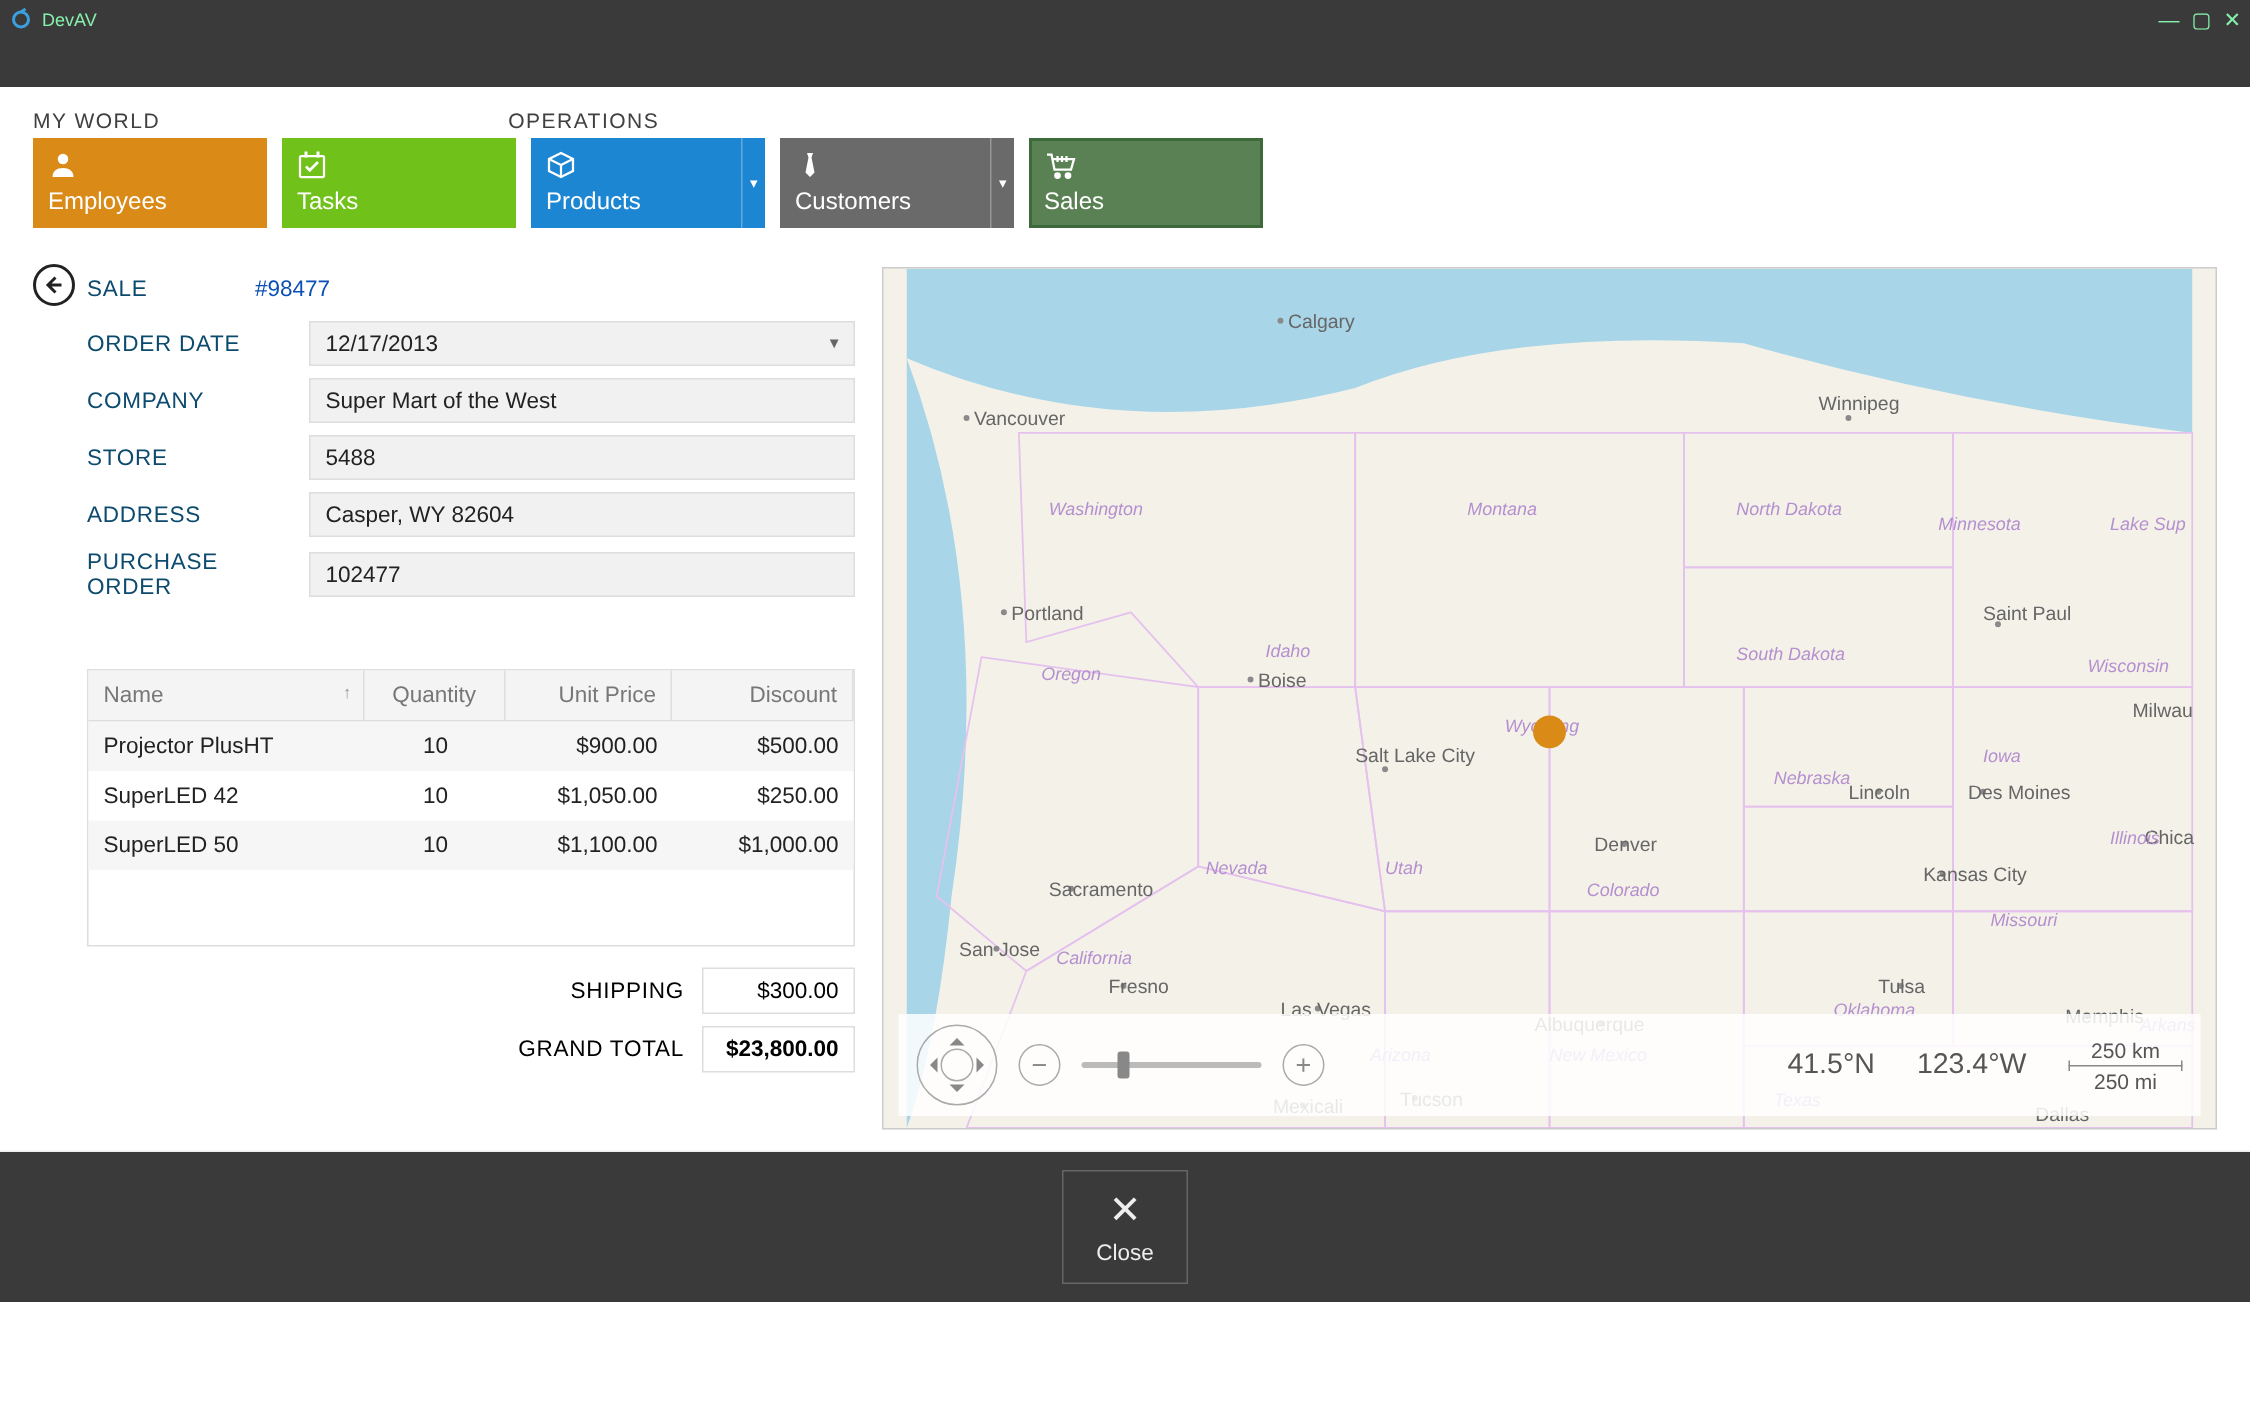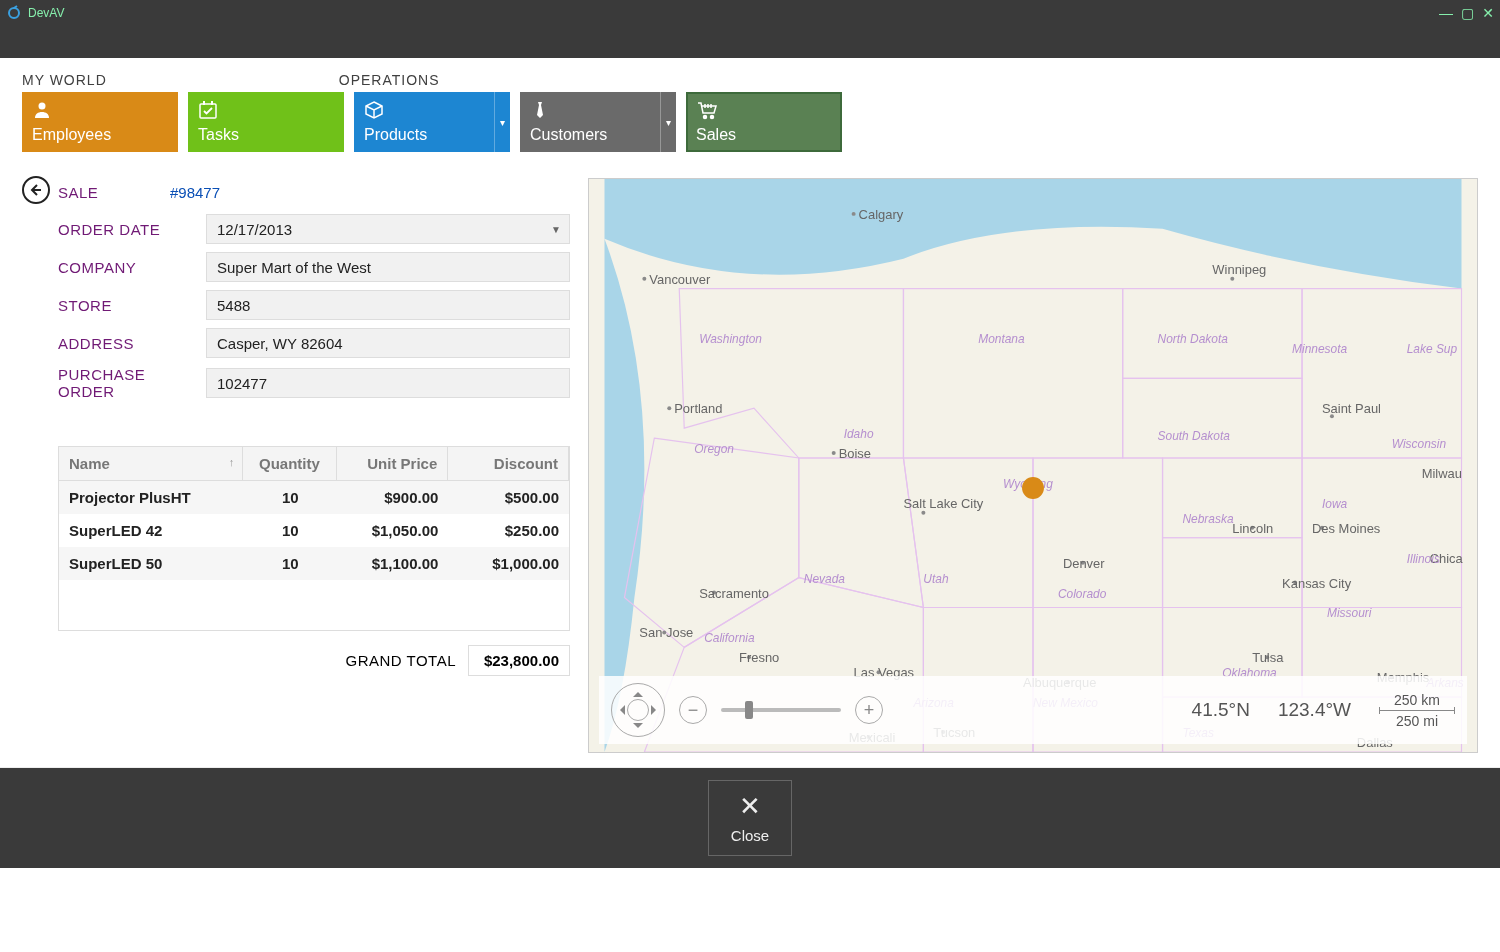--- a/index.html
+++ b/index.html
@@ -38,32 +38,32 @@
   .main { display:flex; gap:18px; margin-top:26px; }
   .left { flex:0 0 548px; }
   .right{ flex:1; min-width:0; }
 
   
   .back-btn { width:28px; height:28px; border:2px solid #222; border-radius:50%; display:inline-flex; align-items:center; justify-content:center; cursor:pointer; position:relative; top:-2px; }
   .back-btn svg { stroke:#222; }
 
   
   .form-row { display:flex; align-items:center; margin-bottom:8px; }
-  .form-row .fld-label { width:148px; font-size:15px; color:#701a75; letter-spacing:.5px; }
+  .form-row .fld-label { width:148px; font-size:15px; color:#0c4a6e; letter-spacing:.5px; }
   .form-row.first .fld-label { display:flex; align-items:center; gap:8px; }
   .sale-id { color:#0a4fb5; font-size:15px; }
   .form-row input { flex:1; height:30px; background:#f1f1f1; border:1px solid #ddd; padding:0 10px; font-size:15px; color:#222; }
   .form-row .select { flex:1; height:30px; background:#f1f1f1; border:1px solid #ddd; padding:0 10px; font-size:15px; color:#222; display:flex; align-items:center; position:relative; }
   .form-row .select .caret { position:absolute; right:8px; font-size:10px; color:#666; }
 
   
   .grid { border:1px solid #ddd; margin-top:46px; }
   .grid .hdr, .grid .row { display:flex; }
   .grid .hdr { background:#f4f4f4; border-bottom:1px solid #ddd; }
-  .grid .cell { padding:8px 10px; font-size:15px; border-right:1px solid #eee;font-weight:bold; }
+  .grid .cell { padding:8px 10px; font-size:15px; border-right:1px solid #eee; }
   .grid .hdr .cell { color:#777; border-right:1px solid #ddd; position:relative; }
   .grid .c-name { flex:1.8; }
   .grid .c-qty  { flex:0.8; text-align:center; }
   .grid .c-unit { flex:1; text-align:right; }
   .grid .c-disc { flex:1.1; text-align:right; border-right:none; }
   .grid .row:nth-child(odd){ background:#f6f6f6; }
   .grid .row:nth-child(even){ background:#fff; }
   .grid .row .cell { border-right:none; color:#222; }
   .grid .empty { height:50px; }
   .grid .footer { background:#f2f2f2; text-align:right; padding:10px 12px; border-top:1px solid #ddd; font-size:15px; }
@@ -259,20 +259,24 @@
             <div class="cell c-name">SuperLED 50</div>
             <div class="cell c-qty">10</div>
             <div class="cell c-unit">$1,100.00</div>
             <div class="cell c-disc">$1,000.00</div>
           </div>
         </div>
         <div class="empty"></div>
       </div>
 
       <div class="totals" style="margin-left:36px">
+        <div class="totals-row">
+          <span class="tl-label">SHIPPING</span>
+          <span class="tl-val">$300.00</span>
+        </div>
         <div class="totals-row grand">
           <span class="tl-label">GRAND TOTAL</span>
           <span class="tl-val">$23,800.00</span>
         </div>
       </div>
     </div>
 
     <div class="right">
       <div class="map-wrap">
         <svg viewBox="0 0 860 575">

